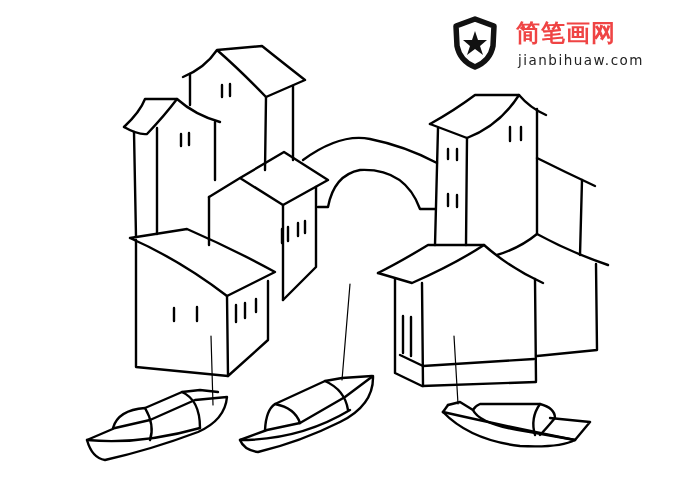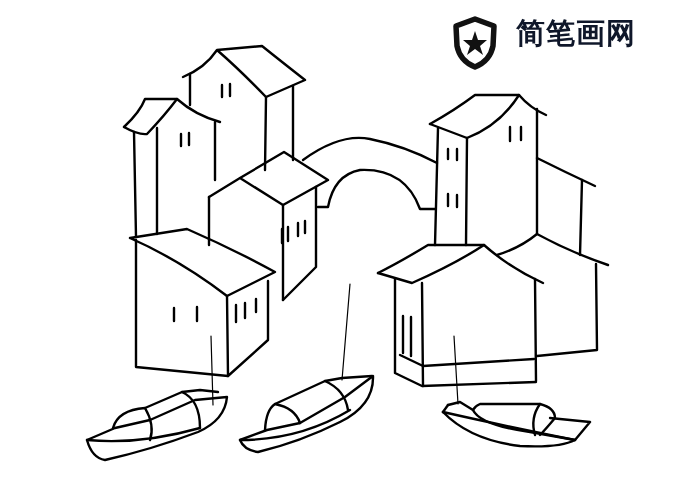--- a/index.html
+++ b/index.html
@@ -3,21 +3,21 @@
 <meta charset="utf-8">
 <style>
   html, body { margin: 0; padding: 0; background: #ffffff; }
   body { width: 700px; height: 500px; position: relative; overflow: hidden; font-family: "DejaVu Sans", sans-serif; }
   #drawing { position: absolute; left: 0; top: 0; width: 700px; height: 500px; }
   #drawing path, #drawing line, #drawing polyline { fill: none; stroke: #000; stroke-width: 2.4; stroke-linecap: round; stroke-linejoin: round; }
   #drawing .thin { stroke-width: 1.2; }
   #drawing .win { stroke-width: 2.4; }
   .logo { position: absolute; left: 452px; top: 14px; width: 220px; height: 60px; }
   .logo-shield { position: absolute; left: 0; top: 2px; width: 46px; height: 54px; }
-  .logo-title { position: absolute; left: 64px; top: 0px; font-size: 29px; font-weight: bold; color: #0f172a; letter-spacing: 1px; line-height: 38px; font-family: "DejaVu Sans", sans-serif; }
+  .logo-title { position: absolute; left: 64px; top: 0px; font-size: 24px; font-weight: bold; color: #ef4444; letter-spacing: 1px; line-height: 38px; font-family: "DejaVu Sans", sans-serif; }
   .logo-url { position: absolute; left: 66px; top: 38px; font-size: 13.5px; color: #222; letter-spacing: 1.5px; font-family: "DejaVu Sans", sans-serif; }
 </style>
 </head>
 <body>
 
 <svg id="drawing" viewBox="0 0 700 500" xmlns="http://www.w3.org/2000/svg">
 
   <g>
     <path d="M183 77 Q205 68 217 50 L262 46 Q282 62 305 80 L266 97 Q240 70 217 50"></path>
     <path d="M190 74 L190 105"></path>
@@ -109,13 +109,14 @@
     <path d="M540 404 Q530 418 535 435"></path>
   </g>
 </svg>
 
 <div class="logo">
   <svg class="logo-shield" viewBox="0 0 46 54" xmlns="http://www.w3.org/2000/svg">
     <path d="M23 3 L42 10 L41 30 Q38 45 23 51 Q8 45 5 30 L4 10 Z" fill="none" stroke="#111" stroke-width="5.5" stroke-linejoin="round"></path>
     <polygon points="23,15 26,24 35,24 28,30 31,39 23,33 15,39 18,30 11,24 20,24" fill="#111"></polygon>
   </svg>
   <div class="logo-title">简笔画网</div>
+  <div class="logo-url">jianbihuaw.com</div>
 </div>
 
 </body></html>

